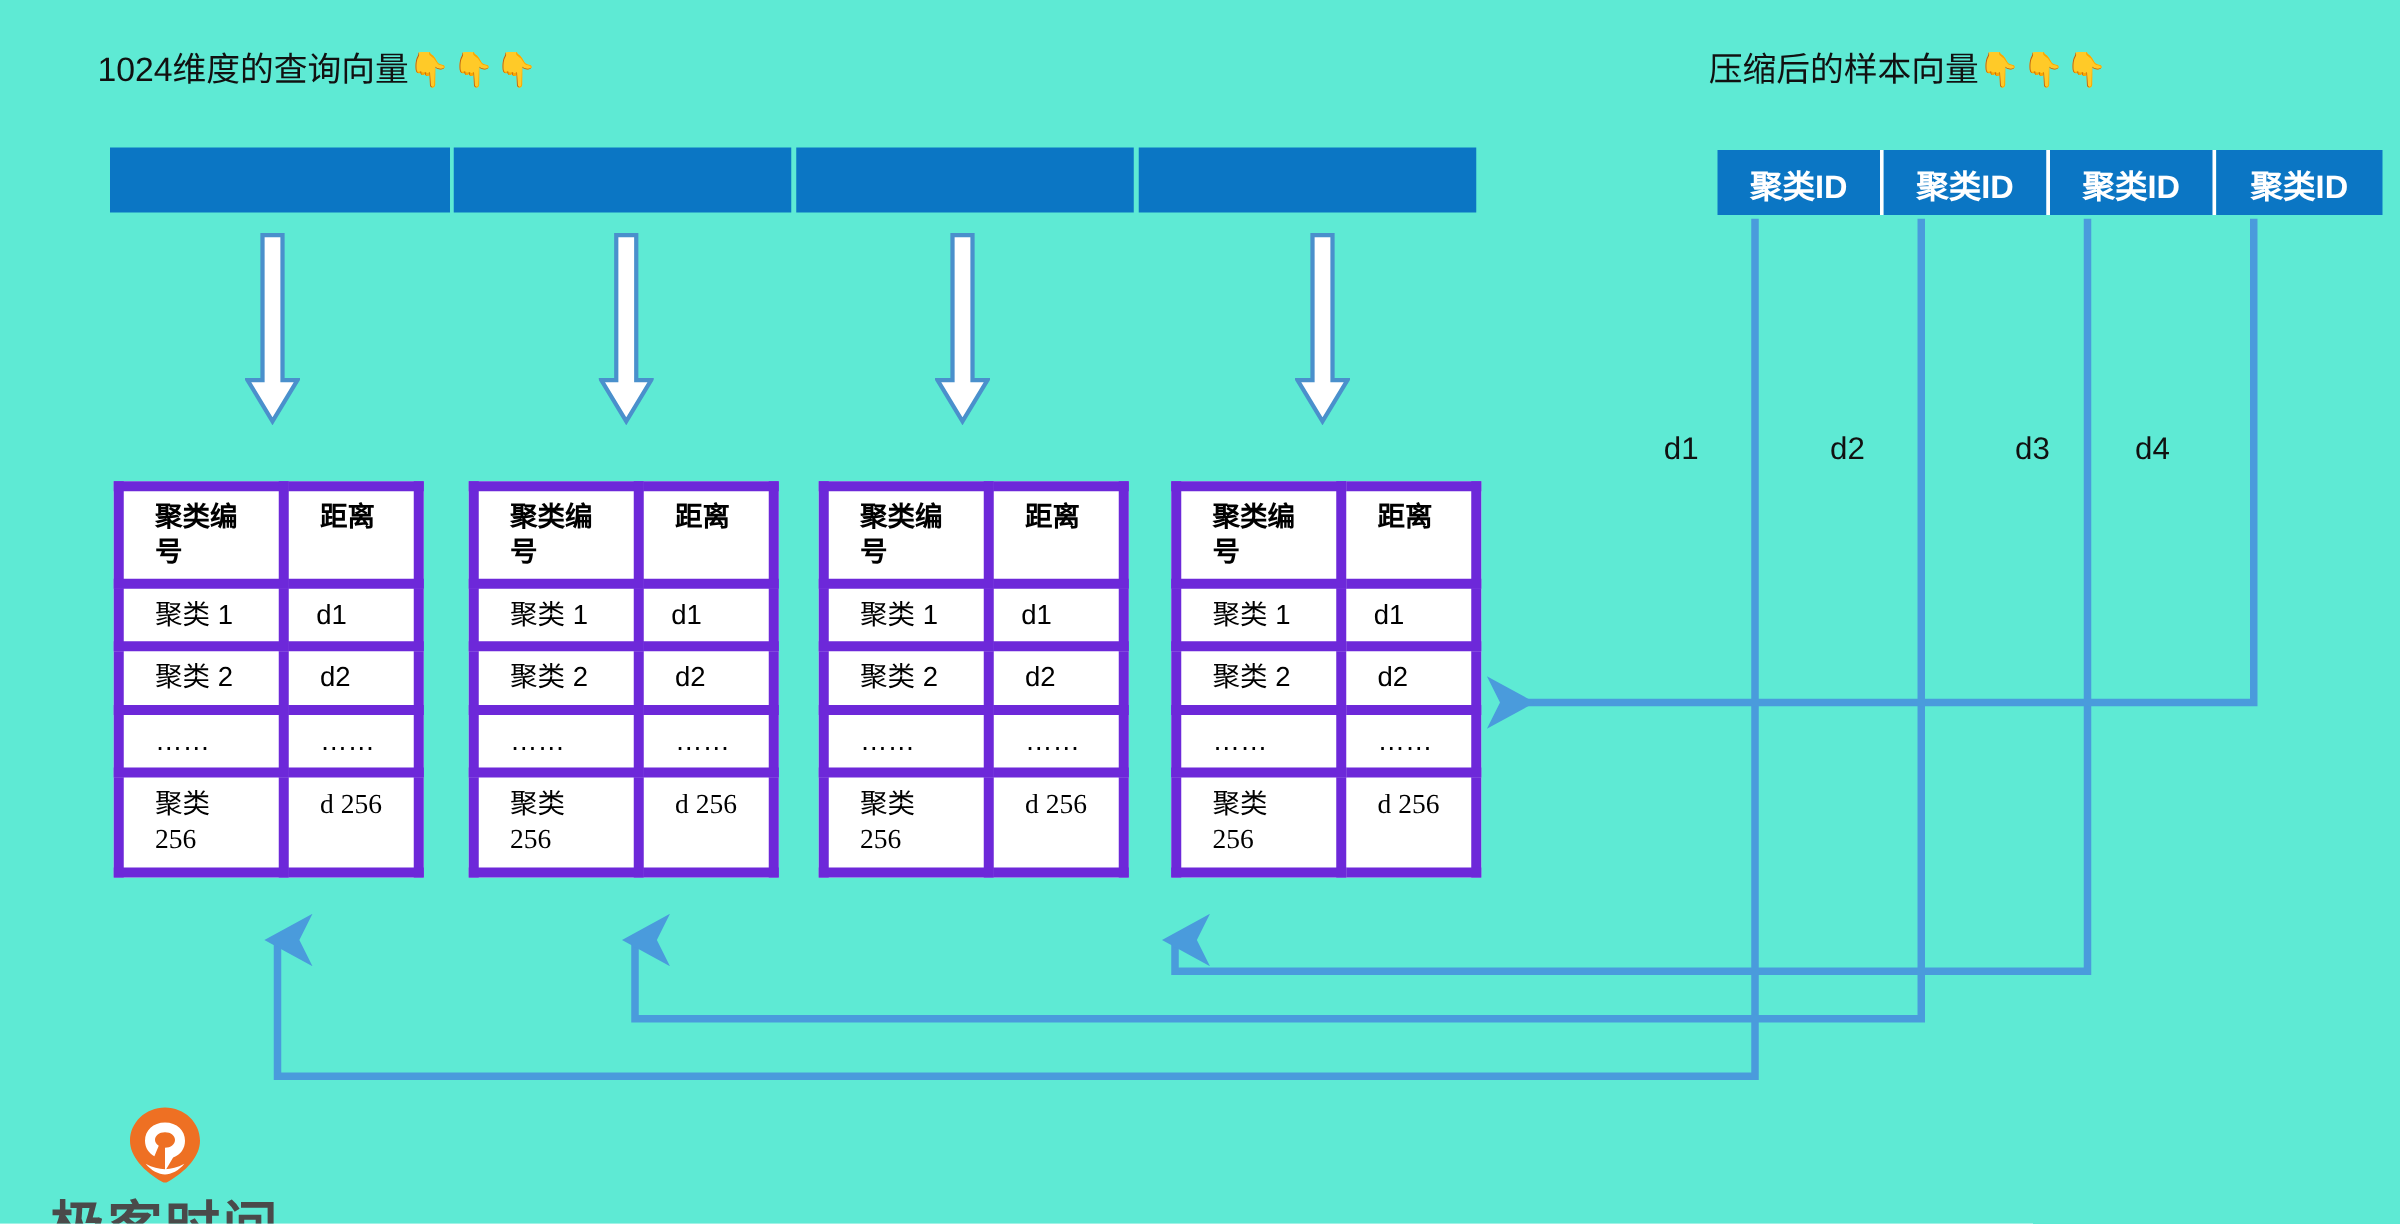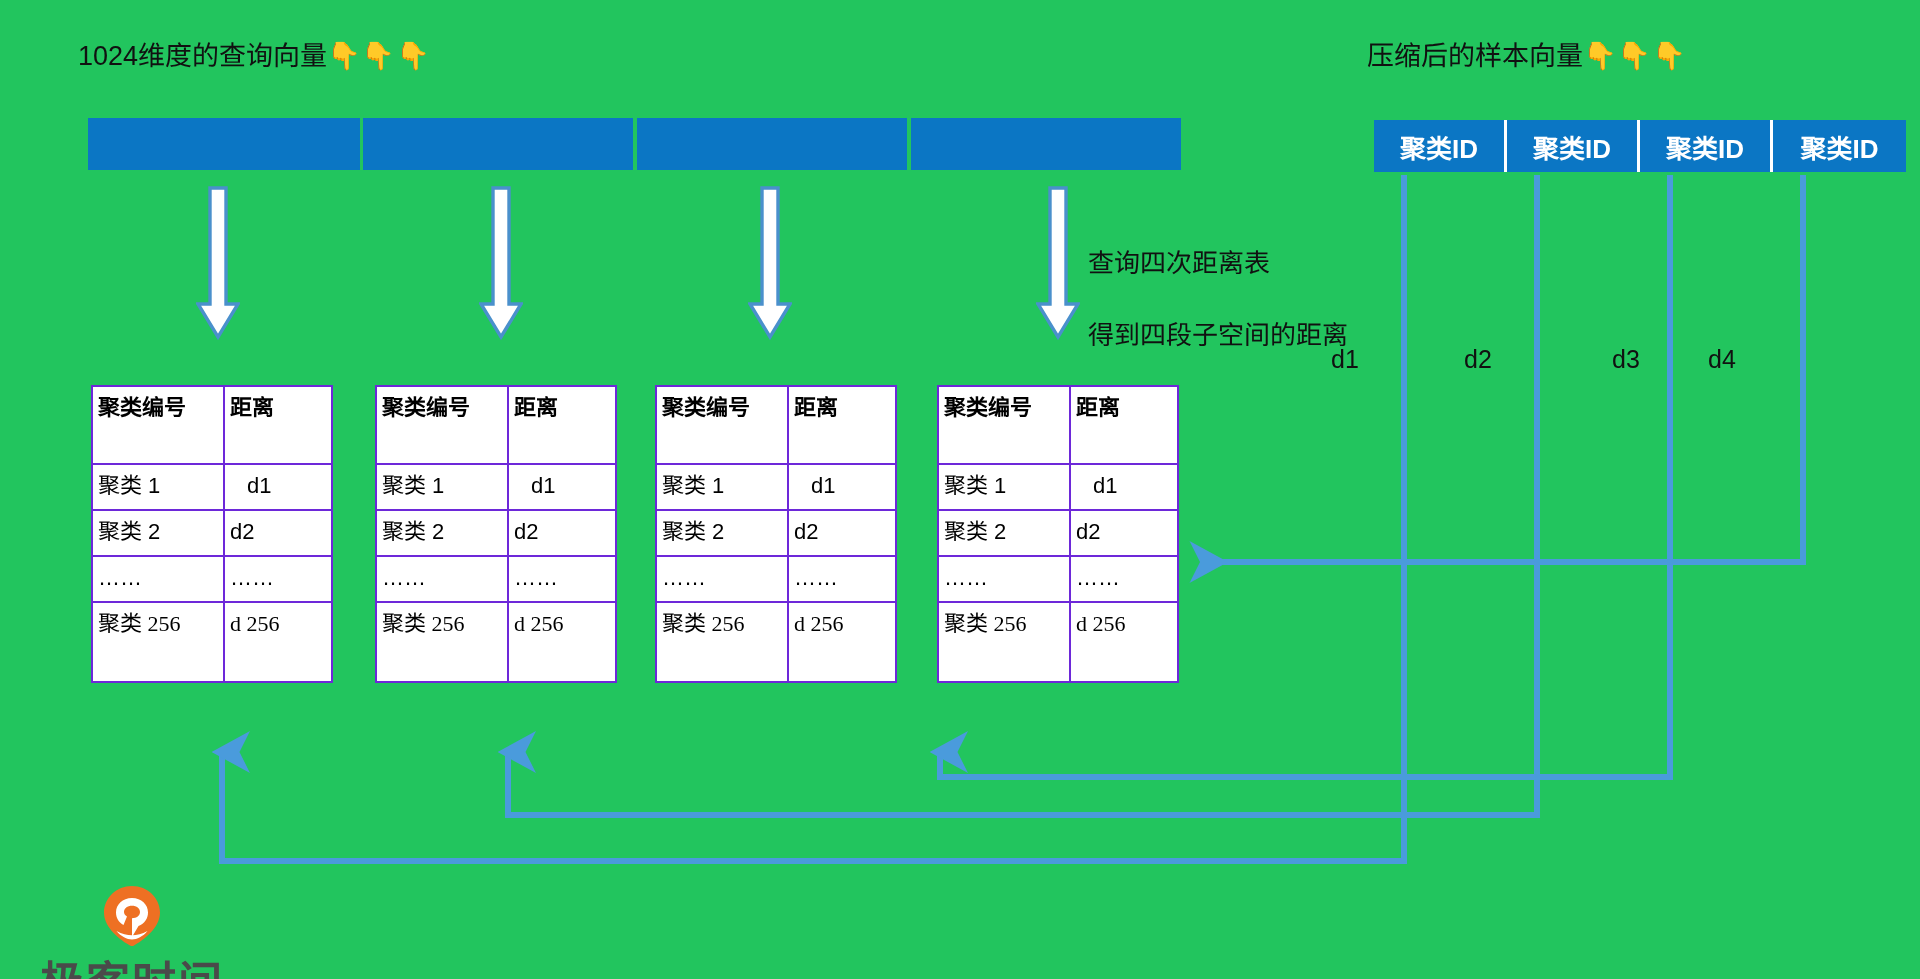--- a/index.html
+++ b/index.html
@@ -9,21 +9,21 @@
     background: #ffffff;
   }
   body {
     font-family: "Liberation Sans", "DejaVu Sans", sans-serif;
     color: #000000;
   }
   #stage {
     position: relative;
     width: 1920px;
     height: 979px;
-    background: #22c55e;
+    background: #5eead4;
     overflow: hidden;
   }
 
   
   .caption {
     position: absolute;
     font-size: 27px;
     line-height: 1.2;
     color: #111111;
     white-space: nowrap;
@@ -67,23 +67,23 @@
   }
 
   
   .dtable {
     position: absolute;
     border-collapse: collapse;
     table-layout: fixed;
     background: #ffffff;
   }
   .dtable td {
-    border: 2px solid #6d28d9;
+    border: 8px solid #6d28d9;
     font-size: 22px;
-    padding: 7px 5px;
+    padding: 7px 25px;
     vertical-align: top;
     line-height: 1.28;
     height: 46px;
     box-sizing: border-box;
   }
   .dtable td.hdr {
     font-weight: bold;
     height: 78px;
   }
   .dtable td.c0 { width: 132px; }
@@ -166,24 +166,20 @@
   <svg class="blockarrow" style="left:479px; top:186px;" viewBox="0 0 44 154">
     <polygon points="14,2 30,2 30,118 42,118 22,151 2,118 14,118" fill="#ffffff" stroke="#4A90CC" stroke-width="3.4" stroke-linejoin="miter"></polygon>
   </svg>
   <svg class="blockarrow" style="left:748px; top:186px;" viewBox="0 0 44 154">
     <polygon points="14,2 30,2 30,118 42,118 22,151 2,118 14,118" fill="#ffffff" stroke="#4A90CC" stroke-width="3.4" stroke-linejoin="miter"></polygon>
   </svg>
   <svg class="blockarrow" style="left:1036px; top:186px;" viewBox="0 0 44 154">
     <polygon points="14,2 30,2 30,118 42,118 22,151 2,118 14,118" fill="#ffffff" stroke="#4A90CC" stroke-width="3.4" stroke-linejoin="miter"></polygon>
   </svg>
 
-  <div class="note" style="left:1088px; top:210px;">
-    <div>查询四次距离表</div>
-    <div>得到四段子空间的距离</div>
-  </div>
 
   <div class="dlabel" style="left:1315px; top:345px; width:60px;">d1</div>
   <div class="dlabel" style="left:1448px; top:345px; width:60px;">d2</div>
   <div class="dlabel" style="left:1596px; top:345px; width:60px;">d3</div>
   <div class="dlabel" style="left:1692px; top:345px; width:60px;">d4</div>
 
   <table class="dtable" style="left:91px;  top:385px;">
     <tbody>
         <tr>
       <td class="hdr c0">聚类编号</td>

